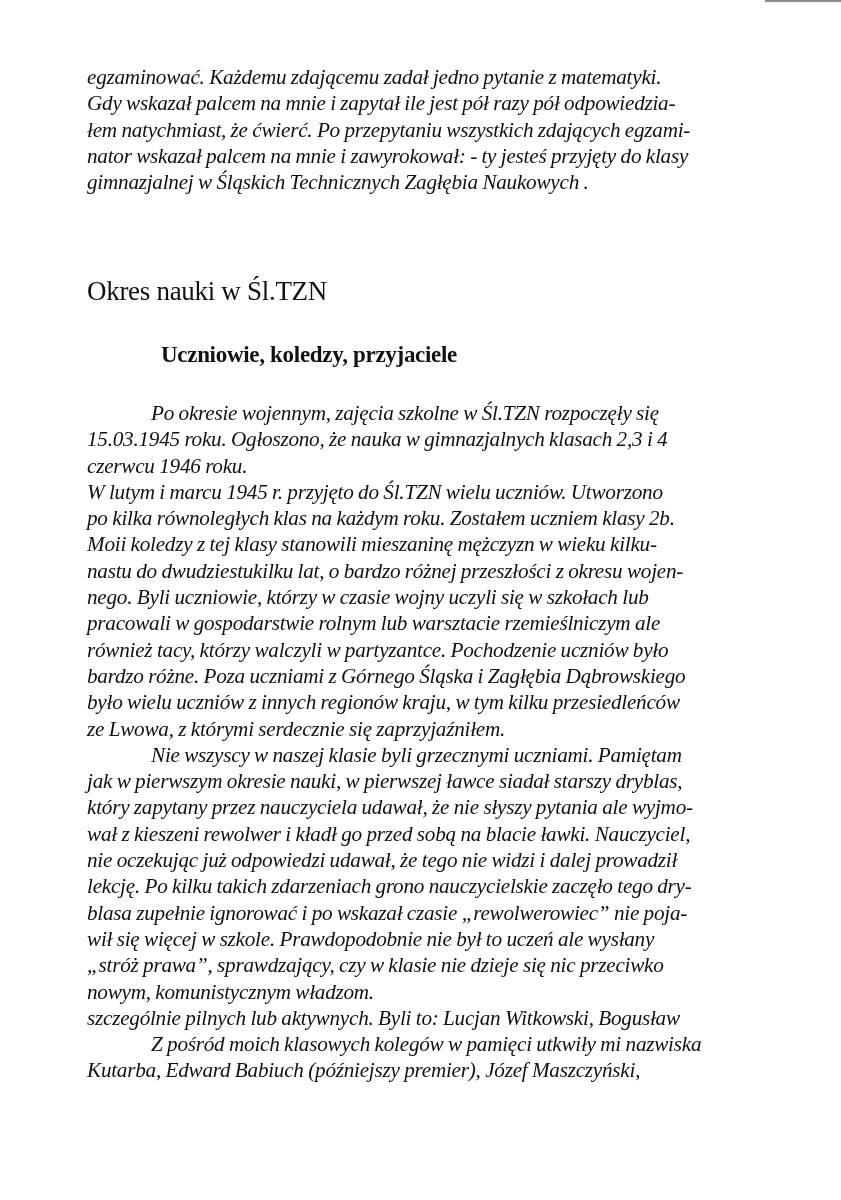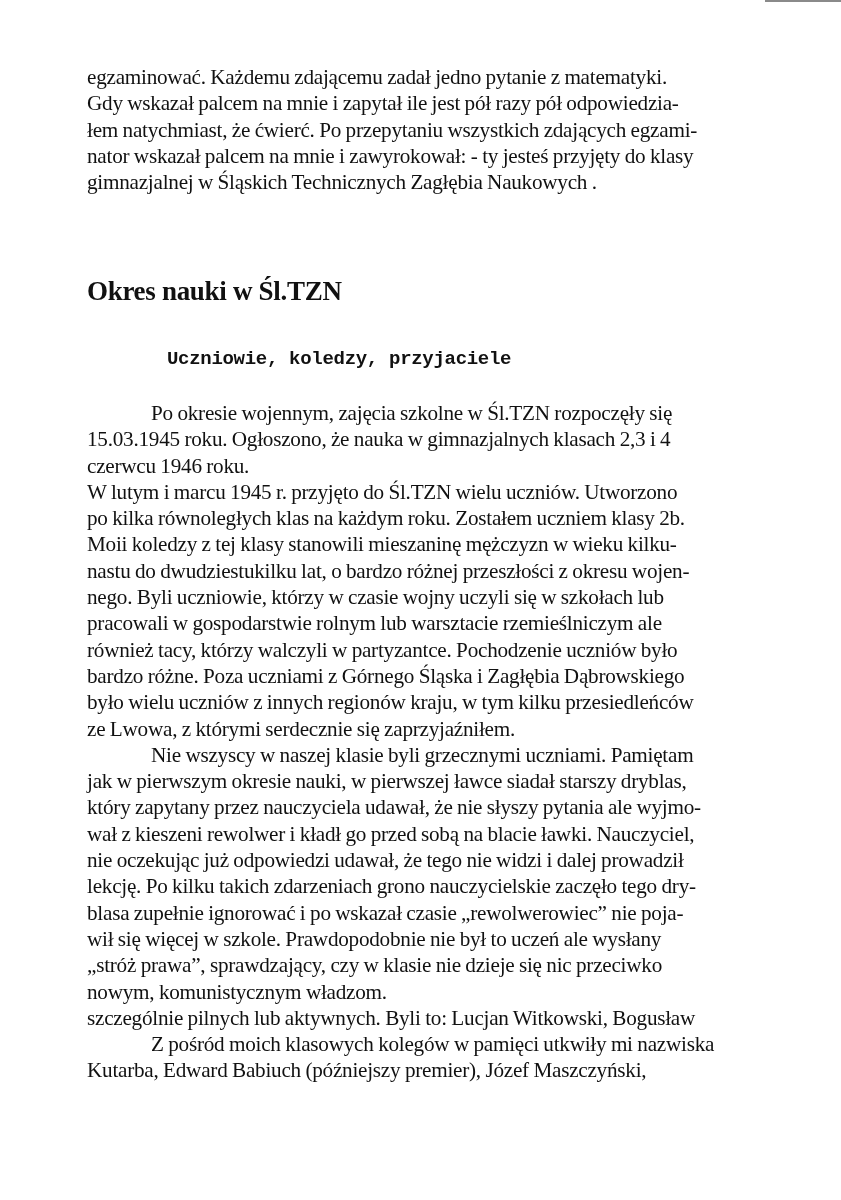--- a/index.html
+++ b/index.html
@@ -32,41 +32,42 @@
     .para {
       font-size: 21.2px;
       line-height: 26.3px;
       margin: 0;
       letter-spacing: -0.25px;
       word-spacing: -0.5px;
     }
     .line {
       display: block;
       white-space: nowrap;
+      font-style: italic;
     }
     .indent {
       padding-left: 64px;
     }
     .h1 {
       font-family: "Liberation Serif", "DejaVu Serif", serif;
-      font-weight: bold;
+      font-weight: normal;
       font-size: 27px;
       letter-spacing: -0.3px;
       margin: 0;
       position: absolute;
       top: 212px;
       left: 0;
       white-space: nowrap;
     }
     .h2 {
-      font-family: Liberation Mono, monospace;
+      font-family: Liberation Serif, serif;
       font-weight: bold;
-      font-size: 19px;
+      font-size: 23px;
       letter-spacing: -0.3px;
-      margin: 8px;
+      margin: 2px;
       position: absolute;
       top: 276px;
       left: 72px;
       white-space: nowrap;
     }
     .block1 { position: absolute; top: 0; left: 0; }
     .block2 { position: absolute; top: 336px; left: 0; }
   </style>
 </head>
 <body>

